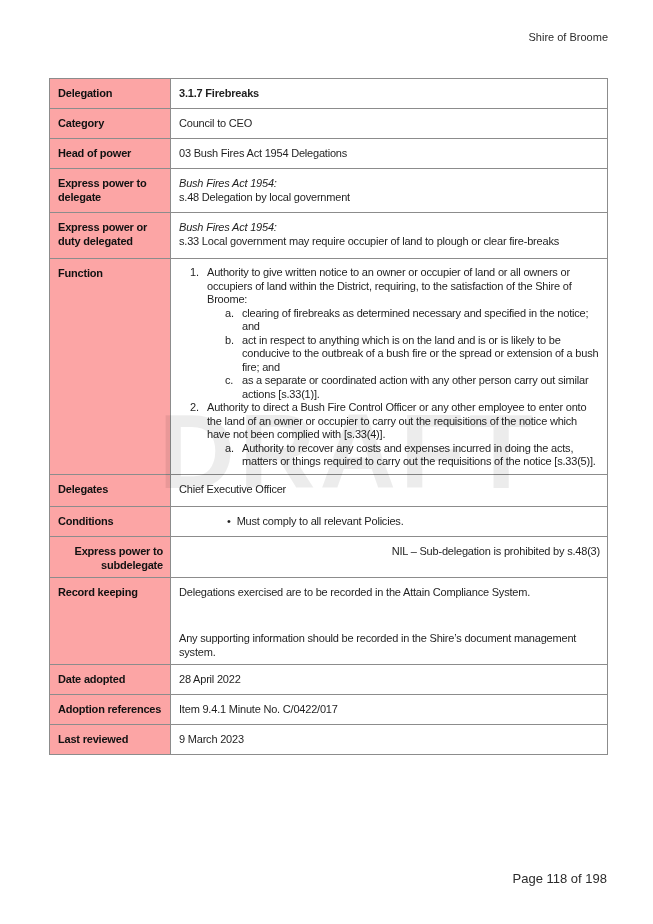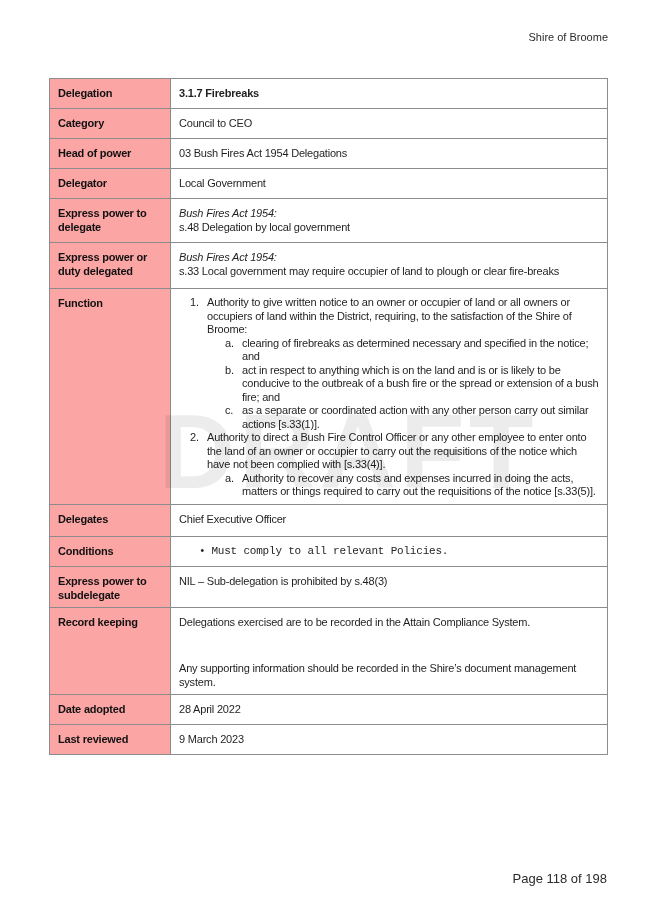--- a/index.html
+++ b/index.html
@@ -61,32 +61,32 @@
     width: 121px;
     background: #fca5a5;
     font-weight: bold;
     color: #111;
   }
   td.val { width: 437px; color: #1f1f1f; }
   .bold { font-weight: bold; margin-left: 20px; }
   .it { font-style: italic; }
   tr.r30 { height: 30px; }
   tr.r32 { height: 32px; }
-  tr.r40 { height: 40px; }
+  tr.r40 { height: 40px; text-align: right; }
   tr.r44 { height: 44px; }
   tr.r46 { height: 46px; }
   tr.r58 { height: 58px; }
   tr.r180 { height: 180px; }
   .fn { line-height: 13.5px; }
   .fn .li { display: flex; }
   .fn .l1 { margin-left: 11px; }
   .fn .l2 { margin-left: 46px; }
   .fn .mk { flex: none; width: 17px; }
   .fn .tx { flex: 1; }
-  .cond { margin-left: 20px; font-family: Liberation Mono, monospace; }
+  .cond { margin-left: 48px; }
   .cond .bullet { margin-right: 6px; }
   .para2 { margin-top: 32px; }
 </style>
 </head>
 <body>
 
 <div class="page">
 
   <div class="hdr">Shire of Broome</div>
 
@@ -98,24 +98,20 @@
       <td class="lbl">Delegation</td>
       <td class="val bold">3.1.7 Firebreaks</td>
     </tr>
     <tr class="r30">
       <td class="lbl">Category</td>
       <td class="val">Council to CEO</td>
     </tr>
     <tr class="r30">
       <td class="lbl">Head of power</td>
       <td class="val">03 Bush Fires Act 1954 Delegations</td>
-    </tr>
-    <tr class="r30">
-      <td class="lbl">Delegator</td>
-      <td class="val">Local Government</td>
     </tr>
     <tr class="r44">
       <td class="lbl">Express power to delegate</td>
       <td class="val">
         <div class="it">Bush Fires Act 1954:</div>
         <div>s.48 Delegation by local government</div>
       </td>
     </tr>
     <tr class="r46">
       <td class="lbl">Express power or duty delegated</td>
@@ -176,20 +172,24 @@
       <td class="val">
         <div>Delegations exercised are to be recorded in the Attain Compliance System.</div>
         <div class="para2">Any supporting information should be recorded in the Shire’s document management system.</div>
       </td>
     </tr>
     <tr class="r30">
       <td class="lbl">Date adopted</td>
       <td class="val">28 April 2022</td>
     </tr>
     <tr class="r30">
+      <td class="lbl">Adoption references</td>
+      <td class="val">Item 9.4.1 Minute No. C/0422/017</td>
+    </tr>
+    <tr class="r30">
       <td class="lbl">Last reviewed</td>
       <td class="val">9 March 2023</td>
     </tr>
   </tbody>
     </table>
 
   <div class="ftr">Page 118 of 198</div>
 
 </div>
 

